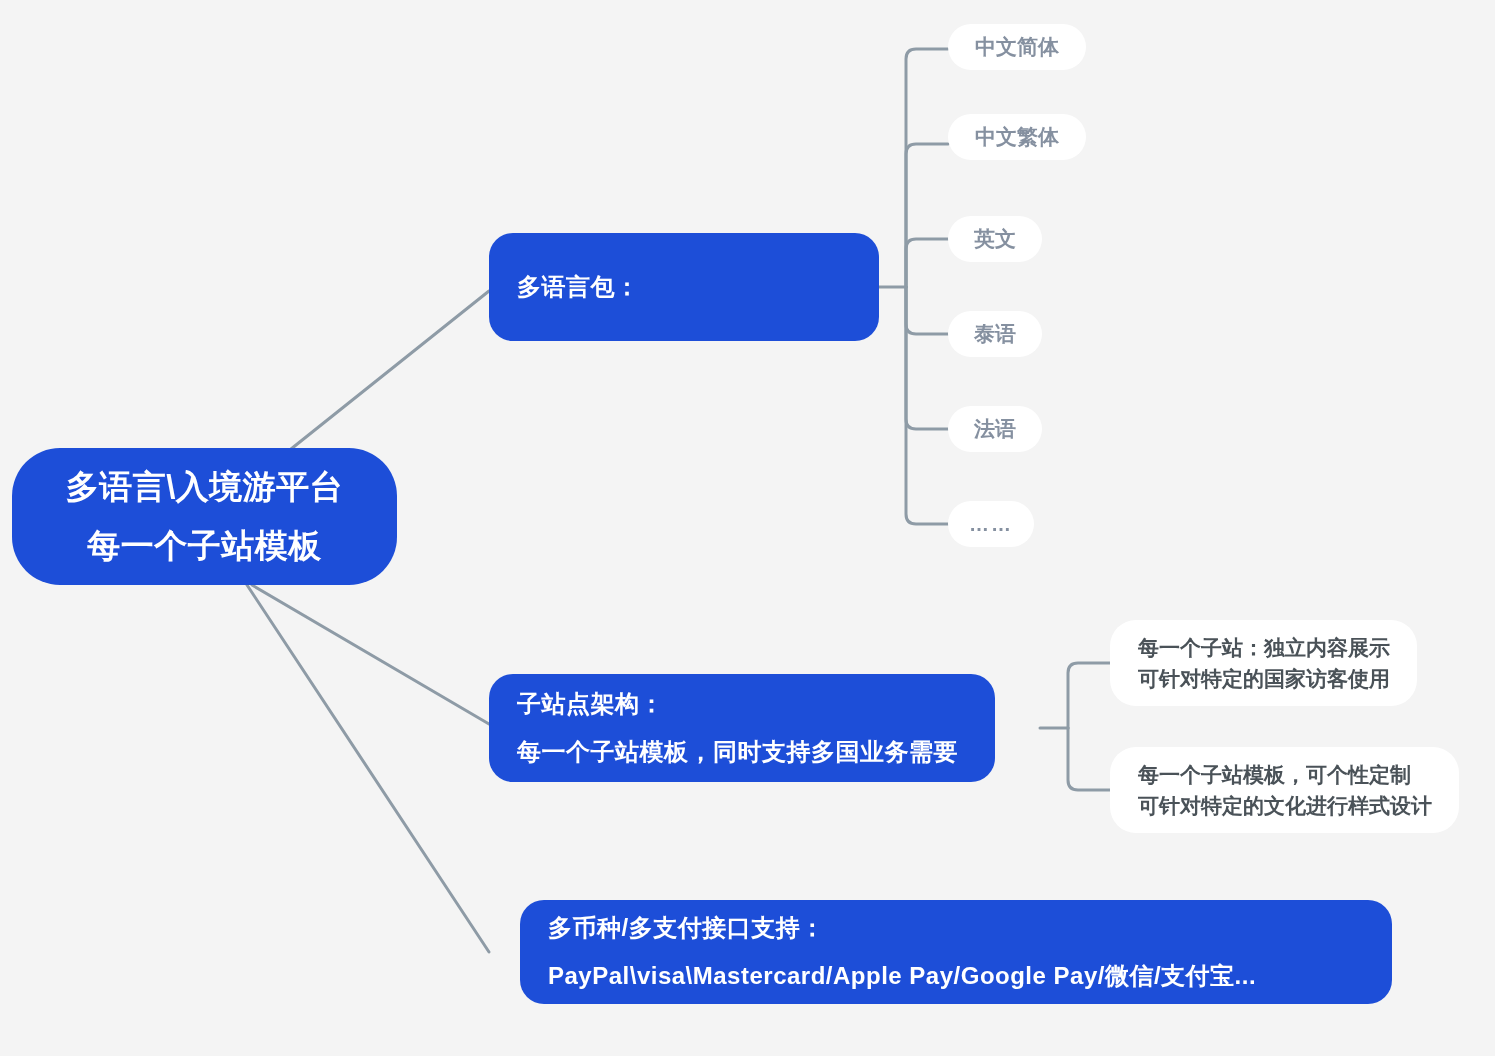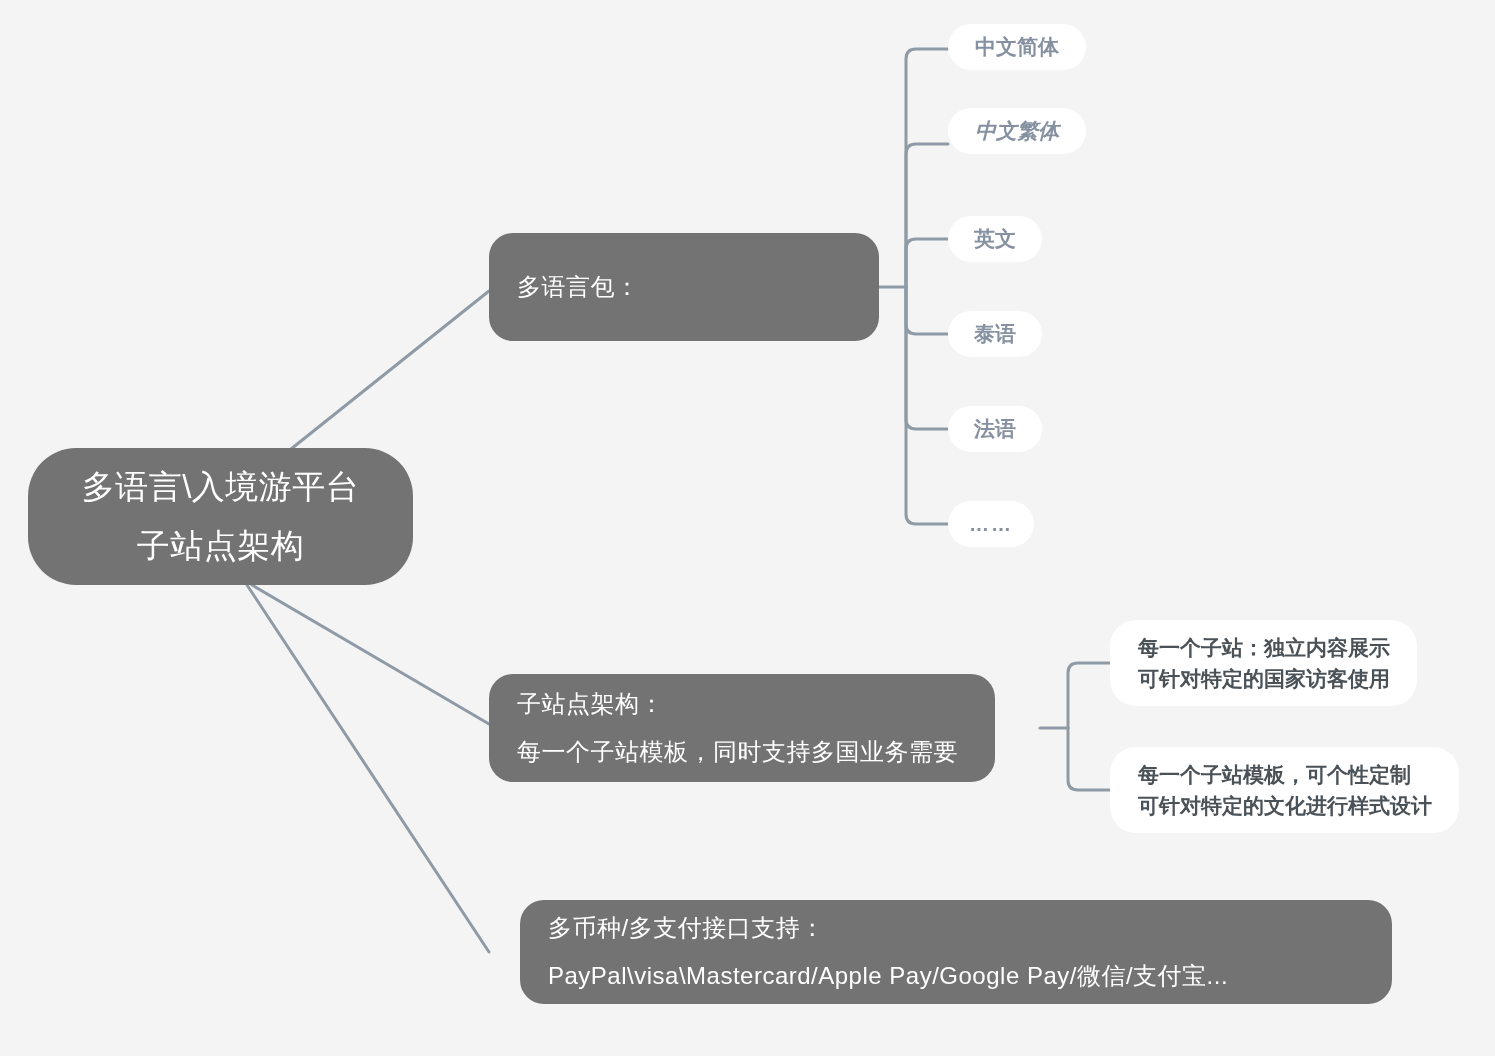--- a/index.html
+++ b/index.html
@@ -33,41 +33,40 @@
   .node {
     position: absolute;
     box-sizing: border-box;
     display: flex;
     flex-direction: column;
     justify-content: center;
   }
 
   
   .node-orange {
-    background: #737373;
+    background: #1d4ed8;
     border-radius: 26px;
     color: #ffffff;
-    font-weight: normal;
+    font-weight: bold;
     padding: 0 28px;
     gap: 12px;
   }
   .node-orange .line {
     white-space: nowrap;
     letter-spacing: 0.5px;
   }
 
   
   .node-root {
     border-radius: 48px;
     align-items: center;
     text-align: center;
     font-size: 33px;
     line-height: 1.42;
     padding: 8px 22px;
-    margin-left: 16px;
   }
 
   
   .node-branch {
     font-size: 24px;
     line-height: 1.52;
     border-radius: 24px;
   }
 
   
@@ -127,31 +126,31 @@
 
       <path d="M 1040 728 L 1068 728"></path>
 
       <path d="M 1110 663 L 1078 663 Q 1068 663 1068 673 L 1068 728"></path>
       <path d="M 1110 790 L 1078 790 Q 1068 790 1068 780 L 1068 728"></path>
     </g>
   </svg>
 
   <div class="node node-orange node-root" style="left:12px; top:448px; width:385px; height:137px;">
     <div class="line">多语言\入境游平台</div>
-    <div class="line">子站点架构</div>
+    <div class="line">每一个子站模板</div>
   </div>
 
   <div class="node node-orange node-branch" style="left:489px; top:233px; width:390px; height:108px;">
     <div class="line">多语言包：</div>
   </div>
 
   <div class="node node-pill" style="left:948px; top:24px; width:138px; height:46px;">
     <span>中文简体</span>
   </div>
-  <div class="node node-pill" style="left:948px; top:108px; width:138px; height:46px;font-style:italic;">
+  <div class="node node-pill" style="left:948px; top:114px; width:138px; height:46px;">
     <span>中文繁体</span>
   </div>
   <div class="node node-pill" style="left:948px; top:216px; width:94px; height:46px;">
     <span>英文</span>
   </div>
   <div class="node node-pill" style="left:948px; top:311px; width:94px; height:46px;text-align:center;">
     <span>泰语</span>
   </div>
   <div class="node node-pill" style="left:948px; top:406px; width:94px; height:46px;">
     <span>法语</span>

